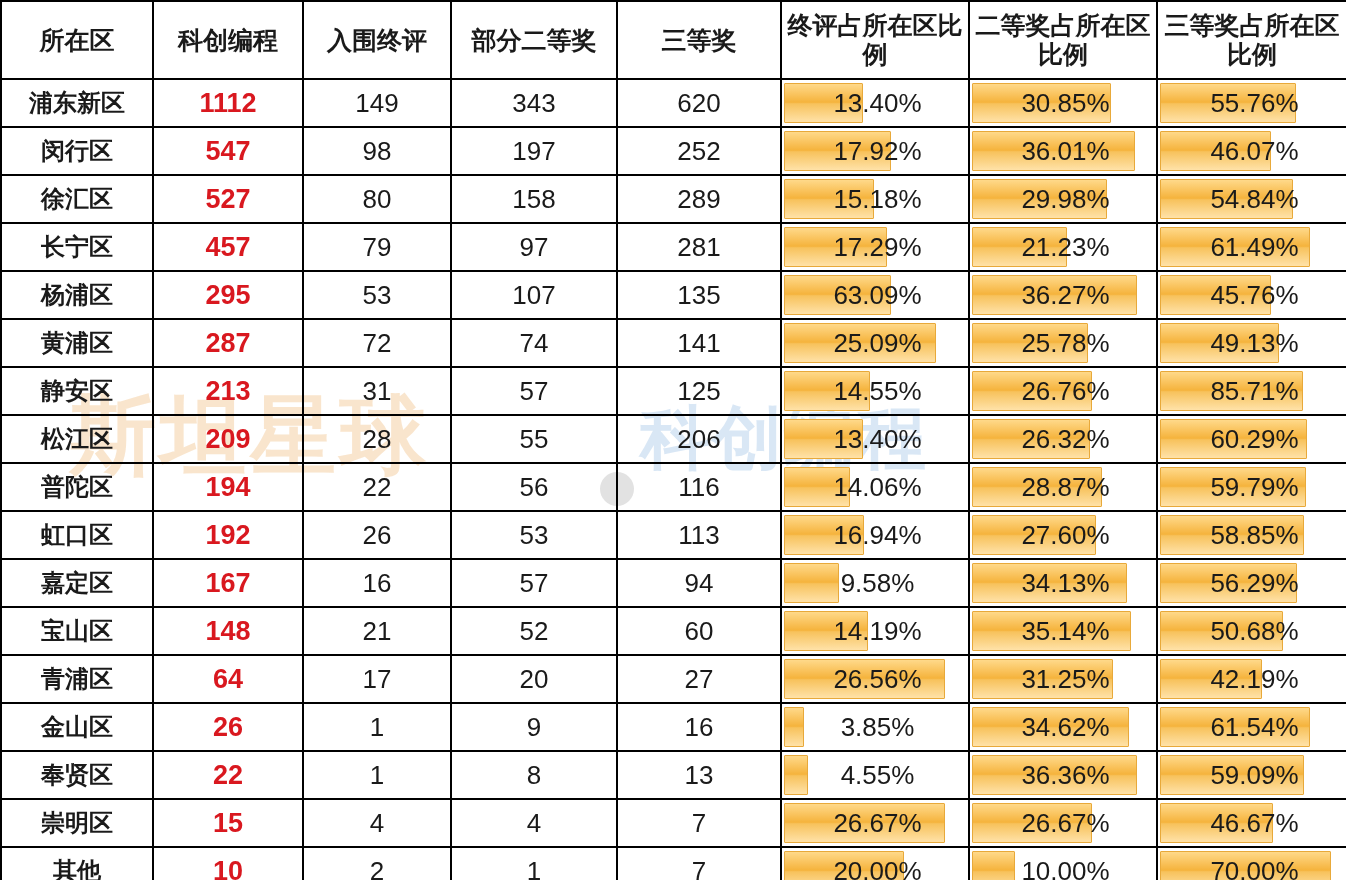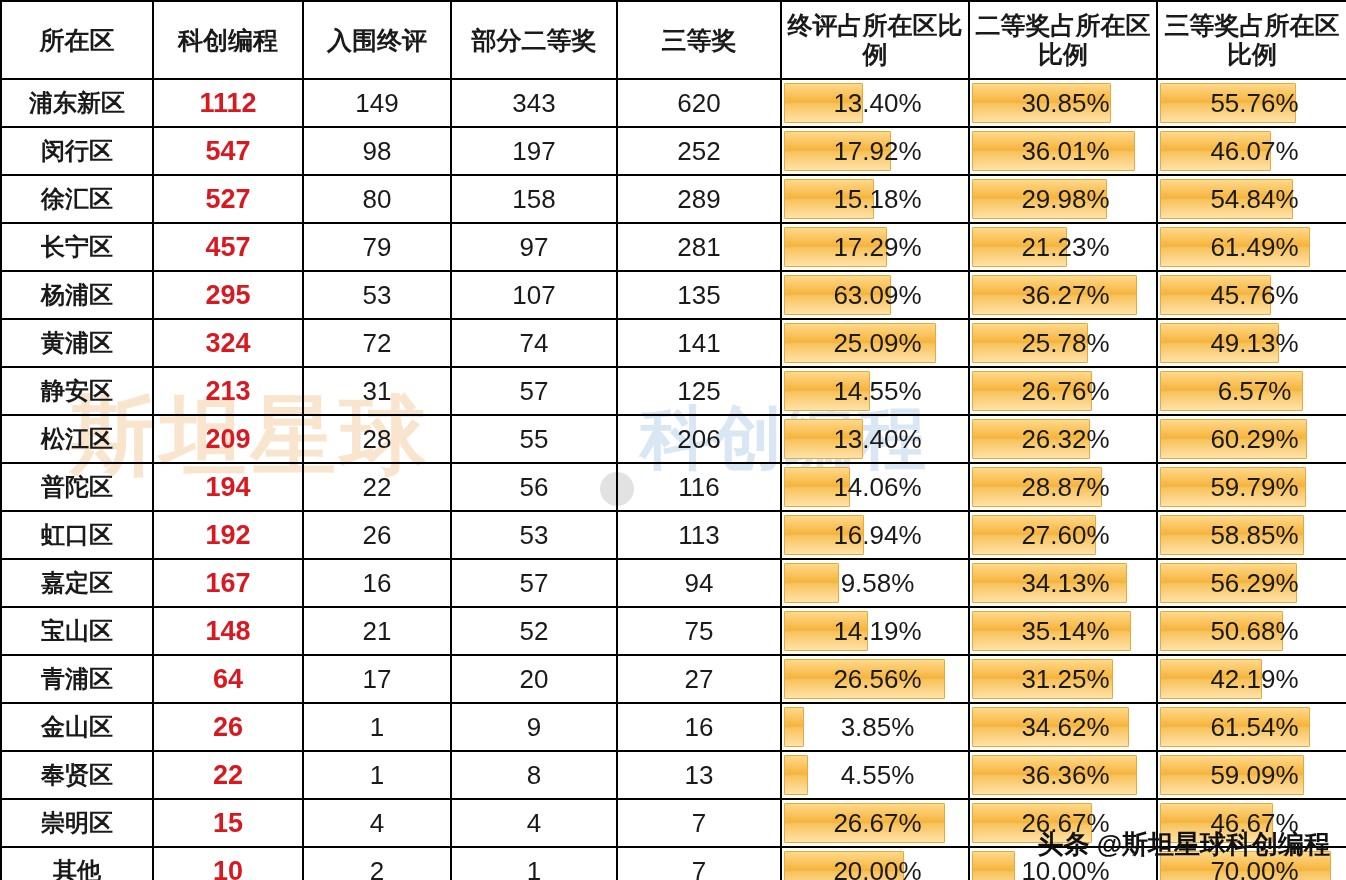--- a/index.html
+++ b/index.html
@@ -256,21 +256,21 @@
             <div class="bar-fill" style="width: calc(90.675% - 4px);"></div>
             <span class="bar-label">36.27%</span>
           </td>
           <td class="bar-cell">
             <div class="bar-fill" style="width: calc(61.0133% - 4px);"></div>
             <span class="bar-label">45.76%</span>
           </td>
         </tr>
         <tr>
           <td><span class="district-name">黄浦区</span></td>
-          <td><span class="total-num">324</span></td>
+          <td><span class="total-num">287</span></td>
           <td><span class="plain-num">72</span></td>
           <td><span class="plain-num">74</span></td>
           <td><span class="plain-num">141</span></td>
           <td class="bar-cell">
             <div class="bar-fill" style="width: calc(83.6333% - 4px);"></div>
             <span class="bar-label">25.09%</span>
           </td>
           <td class="bar-cell">
             <div class="bar-fill" style="width: calc(64.45% - 4px);"></div>
             <span class="bar-label">25.78%</span>
@@ -289,21 +289,21 @@
           <td class="bar-cell">
             <div class="bar-fill" style="width: calc(48.5% - 4px);"></div>
             <span class="bar-label">14.55%</span>
           </td>
           <td class="bar-cell">
             <div class="bar-fill" style="width: calc(66.9% - 4px);"></div>
             <span class="bar-label">26.76%</span>
           </td>
           <td class="bar-cell">
             <div class="bar-fill" style="width: calc(78.2533% - 4px);"></div>
-            <span class="bar-label">6.57%</span>
+            <span class="bar-label">85.71%</span>
           </td>
         </tr>
         <tr>
           <td><span class="district-name">松江区</span></td>
           <td><span class="total-num">209</span></td>
           <td><span class="plain-num">28</span></td>
           <td><span class="plain-num">55</span></td>
           <td><span class="plain-num">206</span></td>
           <td class="bar-cell">
             <div class="bar-fill" style="width: calc(44.6667% - 4px);"></div>
@@ -373,21 +373,21 @@
           <td class="bar-cell">
             <div class="bar-fill" style="width: calc(75.0533% - 4px);"></div>
             <span class="bar-label">56.29%</span>
           </td>
         </tr>
         <tr>
           <td><span class="district-name">宝山区</span></td>
           <td><span class="total-num">148</span></td>
           <td><span class="plain-num">21</span></td>
           <td><span class="plain-num">52</span></td>
-          <td><span class="plain-num">75</span></td>
+          <td><span class="plain-num">60</span></td>
           <td class="bar-cell">
             <div class="bar-fill" style="width: calc(47.3% - 4px);"></div>
             <span class="bar-label">14.19%</span>
           </td>
           <td class="bar-cell">
             <div class="bar-fill" style="width: calc(87.85% - 4px);"></div>
             <span class="bar-label">35.14%</span>
           </td>
           <td class="bar-cell">
             <div class="bar-fill" style="width: calc(67.5733% - 4px);"></div>
@@ -485,14 +485,13 @@
             <span class="bar-label">10.00%</span>
           </td>
           <td class="bar-cell">
             <div class="bar-fill" style="width: calc(93.3333% - 4px);"></div>
             <span class="bar-label">70.00%</span>
           </td>
         </tr>
       </tbody>
   </table>
 
-  <div class="footer-credit">头条 @斯坦星球科创编程</div>
 </div>
 
 </body></html>

